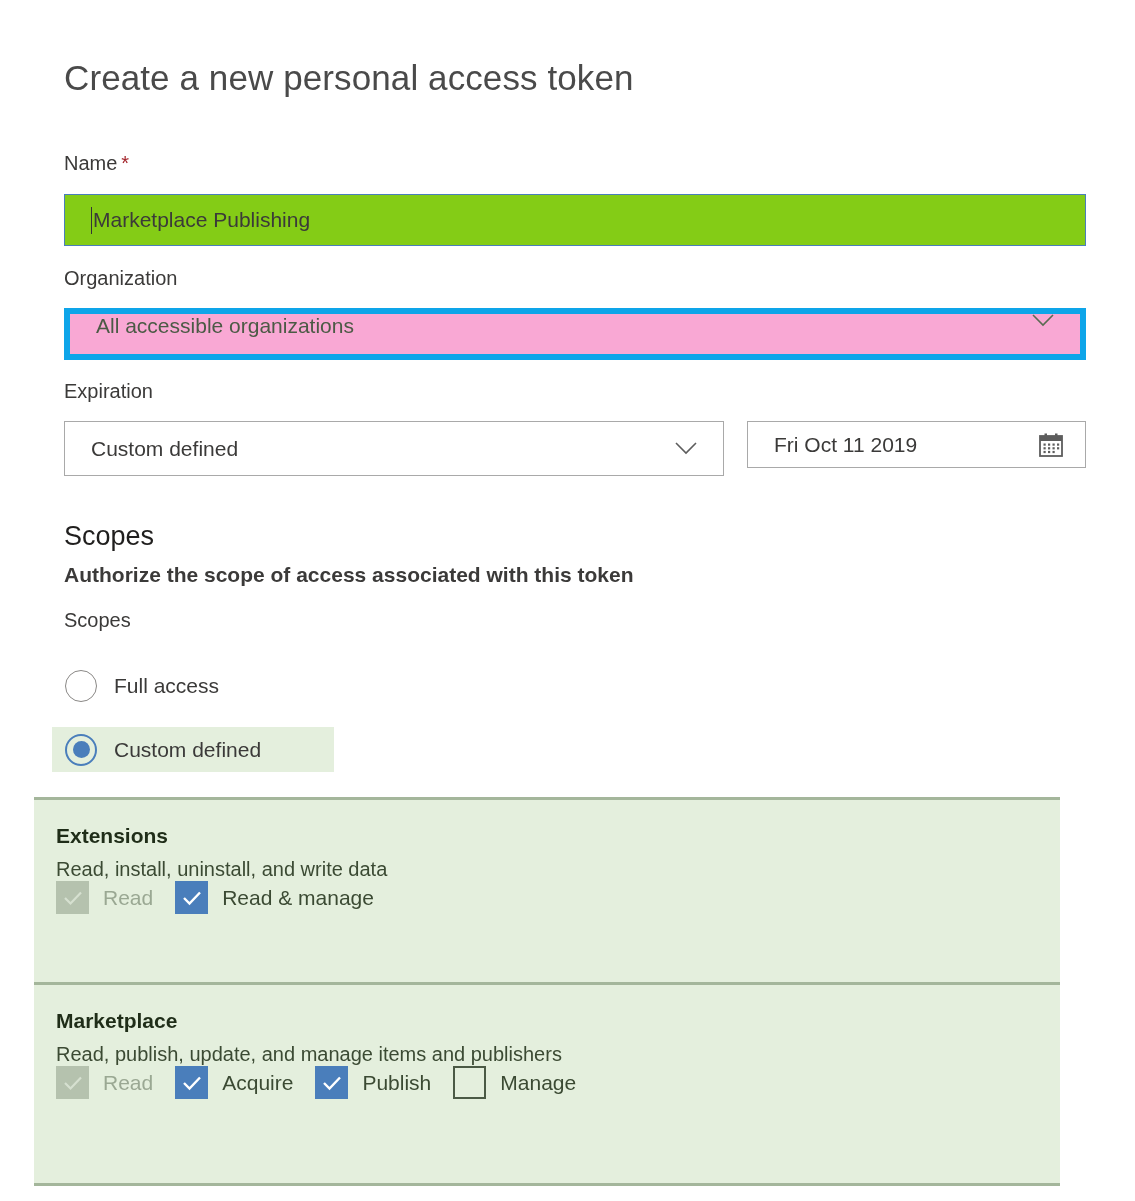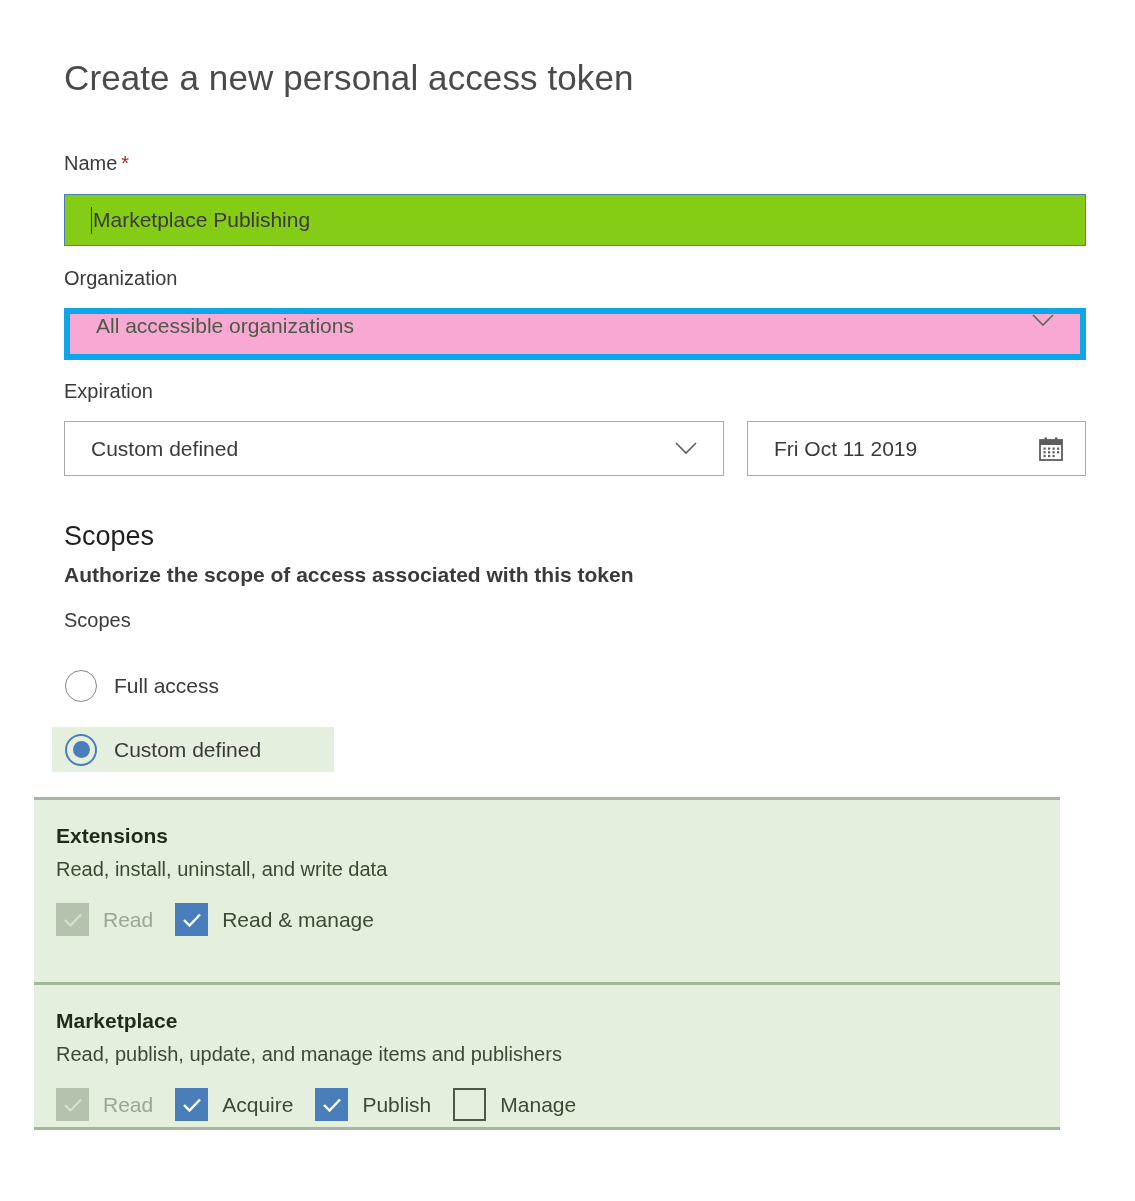--- a/index.html
+++ b/index.html
@@ -132,21 +132,21 @@
     color: #3b3a39;
     margin-left: 26px;
     white-space: nowrap;
   }
 
   .exp-date {
     position: absolute;
     left: 747px;
     top: 421px;
     width: 339px;
-    height: 55px;
+    height: 47px;
     background: #ffffff;
     border: 1px solid #a9a9a9;
     box-sizing: border-box;
     display: flex;
     align-items: center;
     justify-content: space-between;
   }
   .exp-date .date-text {
     font-size: 21px;
     color: #3b3a39;
@@ -230,39 +230,38 @@
     width: 1026px;
   }
   .scope-block {
     background: #e4efdd;
     border-top: 3px solid #a4b69b;
     box-sizing: border-box;
     padding: 24px 0 0 22px;
     position: relative;
   }
   .scope-block.b1 { height: 185px; }
-  .scope-block.b2 { height: 148px; border-bottom: 3px solid #a4b69b; }
+  .scope-block.b2 { height: 204px; border-bottom: 3px solid #a4b69b; }
 
   .scope-title {
     font-size: 21px;
     font-weight: bold;
     color: #1f2d18;
     margin: 0;
     white-space: nowrap;
   }
   .scope-desc {
     font-size: 20px;
     color: #3b4a33;
     margin-top: 10px;
     white-space: nowrap;
   }
   .scope-options {
     display: flex;
     align-items: center;
-    margin-top: 22px;
   }
   .scope-opt {
     display: flex;
     align-items: center;
     margin-right: 22px;
   }
   .cbox {
     width: 33px; height: 33px;
     box-sizing: border-box;
     flex: 0 0 auto;

